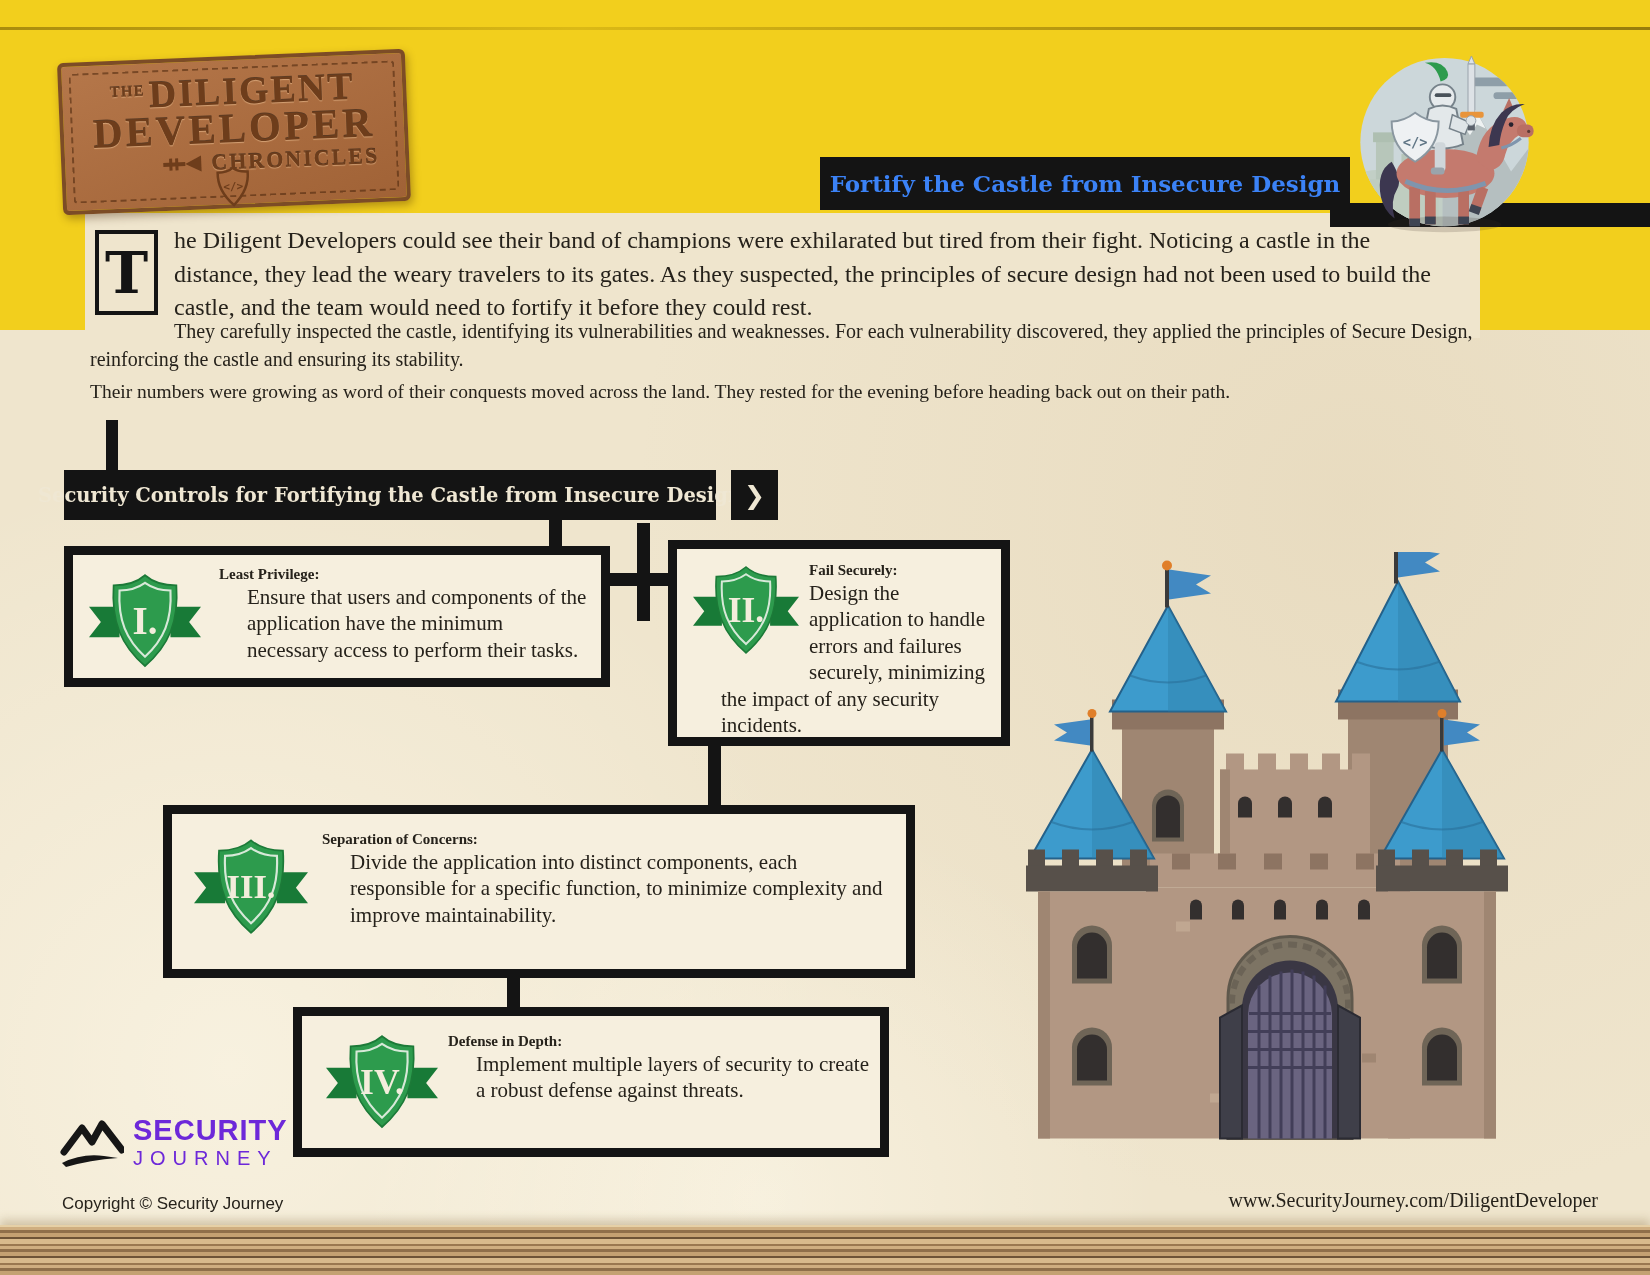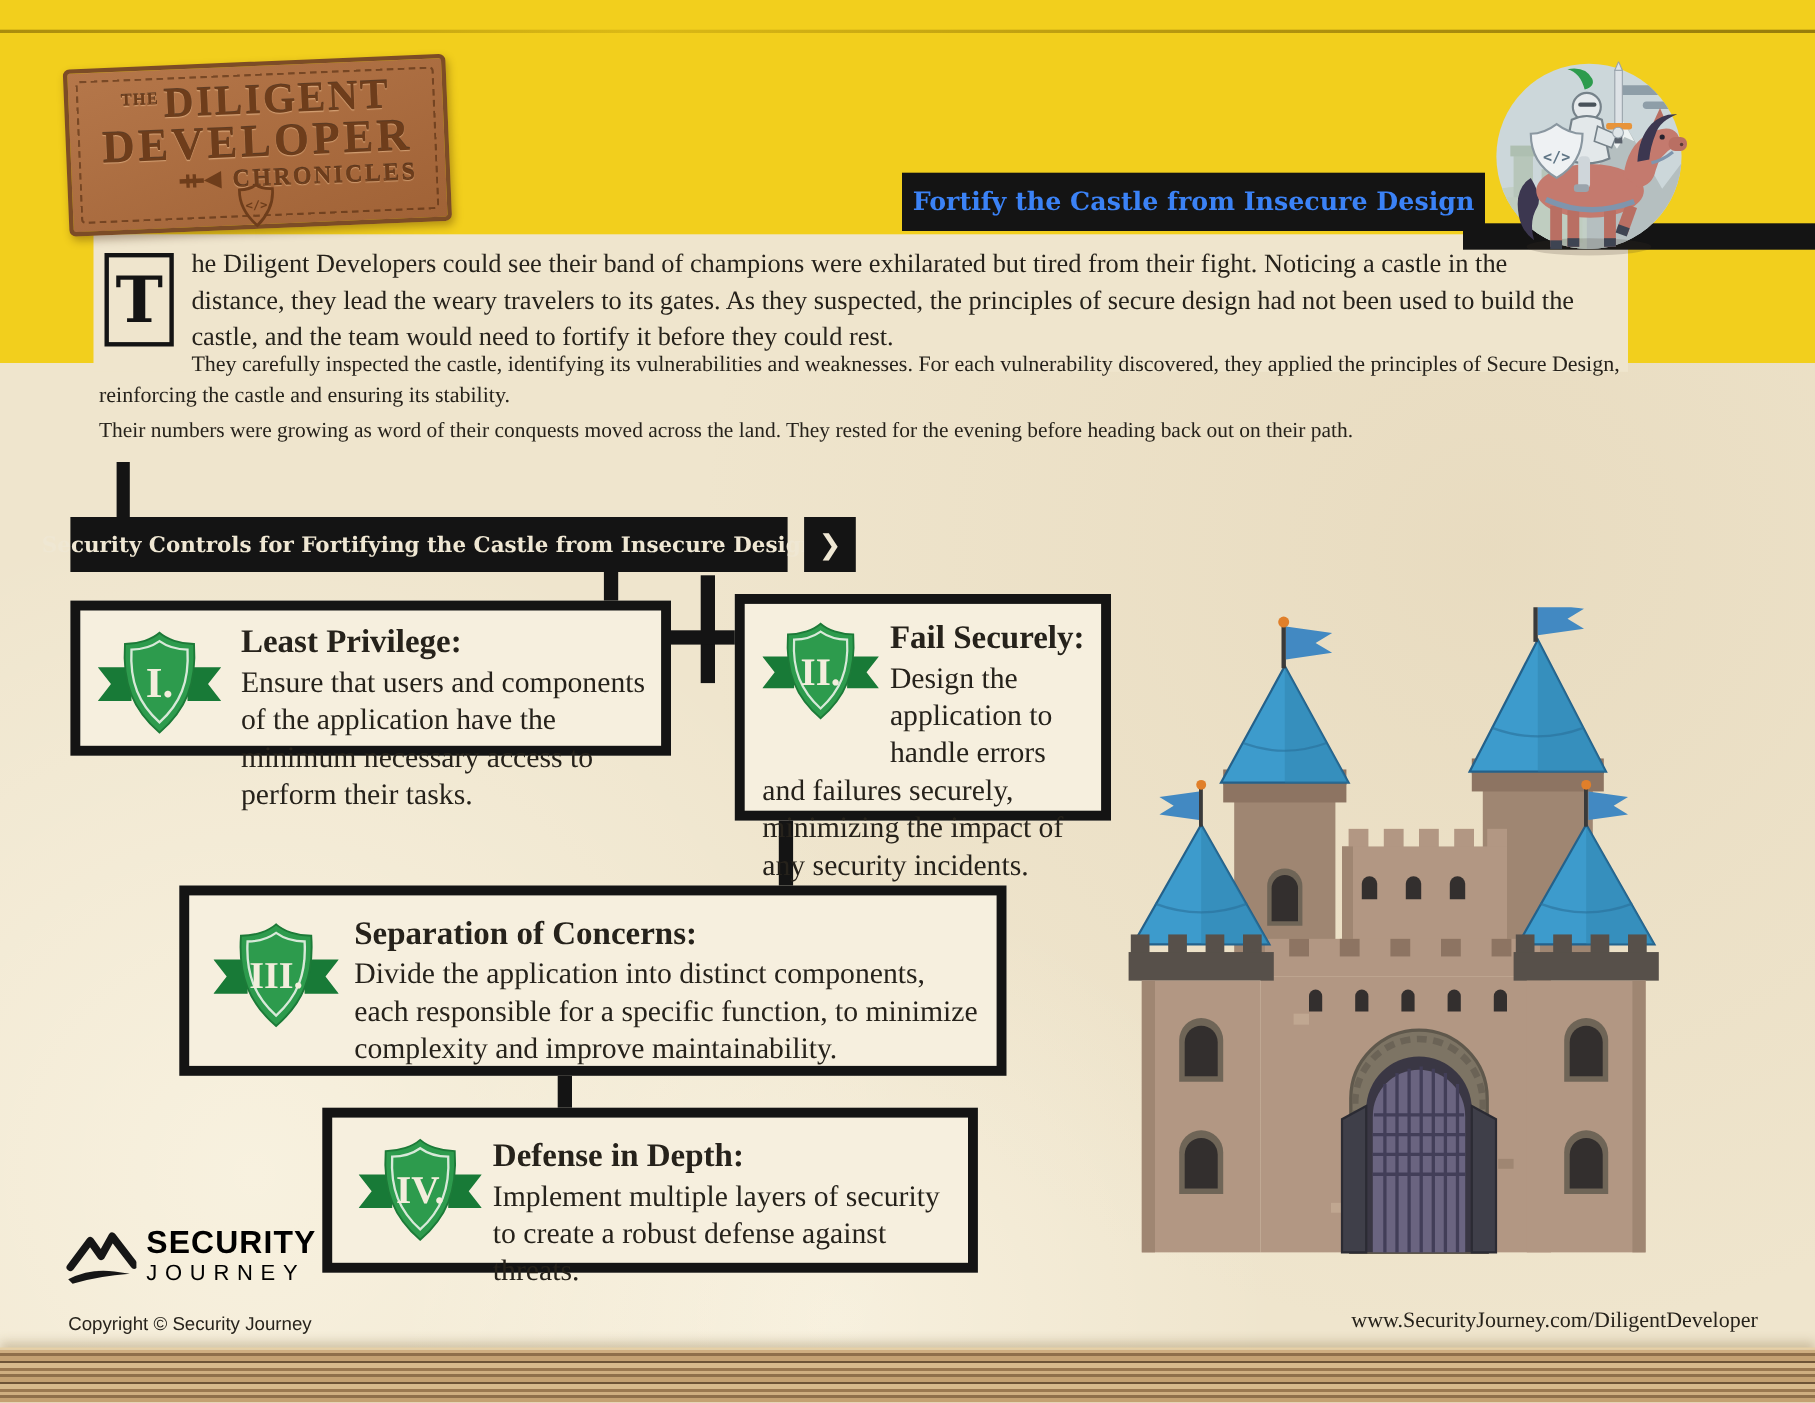--- a/index.html
+++ b/index.html
@@ -89,34 +89,34 @@
   .banner-text { color:#efe7d3; font-family:"DejaVu Serif",serif; font-weight:bold; font-size:19.5px; white-space:nowrap; }
   .chevron-btn { left:731px; top:470px; width:47px; height:50px; display:flex; align-items:center; justify-content:center; cursor:pointer; }
   .chevron-btn span { color:#efe7d3; font-size:25px; font-weight:bold; font-family:"DejaVu Sans",sans-serif; }
 
   
   .card { border:9px solid #141414; background:#f6efde; }
   .card1 { left:64px;  top:546px;  width:546px; height:141px; padding:10px 14px 8px 146px; }
   .card2 { left:668px; top:540px;  width:342px; height:206px; padding:12px 12px 8px 16px; }
   .card3 { left:163px; top:805px;  width:752px; height:173px; padding:16px 12px 8px 150px; }
   .card4 { left:293px; top:1007px; width:596px; height:150px; padding:16px 8px 8px 146px; }
-  .card-title { font-weight:bold; font-size:30px; line-height:1.25; }
-  .card-desc { font-size:27px; line-height:1.26; }
+  .card-title { font-weight:bold; font-size:15px; line-height:1.25; }
+  .card-desc { font-size:21px; line-height:1.26;margin-left:28px; }
   .shield-abs { position:absolute; }
   .card1 .shield-abs { left:16px; top:16px; width:112px; }
   .card3 .shield-abs { left:22px; top:22px; width:114px; }
   .card4 .shield-abs { left:24px; top:16px; width:112px; }
   .shield-float { float:left; width:106px; margin:2px 10px 14px 0; }
   .shield-num { font-family:"Liberation Serif",serif; font-weight:bold; fill:#f3eddc; }
 
   .castle { left:980px; top:552px; width:545px; height:588px; }
 
   
   .footer-logo { left:60px; top:1116px; display:flex; align-items:center; gap:9px; }
-  .logo-text { font-family:"Liberation Sans",sans-serif; color:#000000; line-height:1; }
+  .logo-text { font-family:"Liberation Sans",sans-serif; color:#6d28d9; line-height:1; }
   .logo-security { font-size:29px; font-weight:bold; letter-spacing:1px; }
   .logo-journey { font-size:20px; letter-spacing:7px; margin-top:3px; }
   .copyright { left:62px; top:1194px; font-family:"Liberation Sans",sans-serif; font-size:17px; }
   .site-url { right:52px; top:1189px; font-size:20px; cursor:pointer; }
 </style>
 </head>
 <body>
 
 <div class="abs yellow-band"></div>
 <div class="abs yellow-crease"></div>

